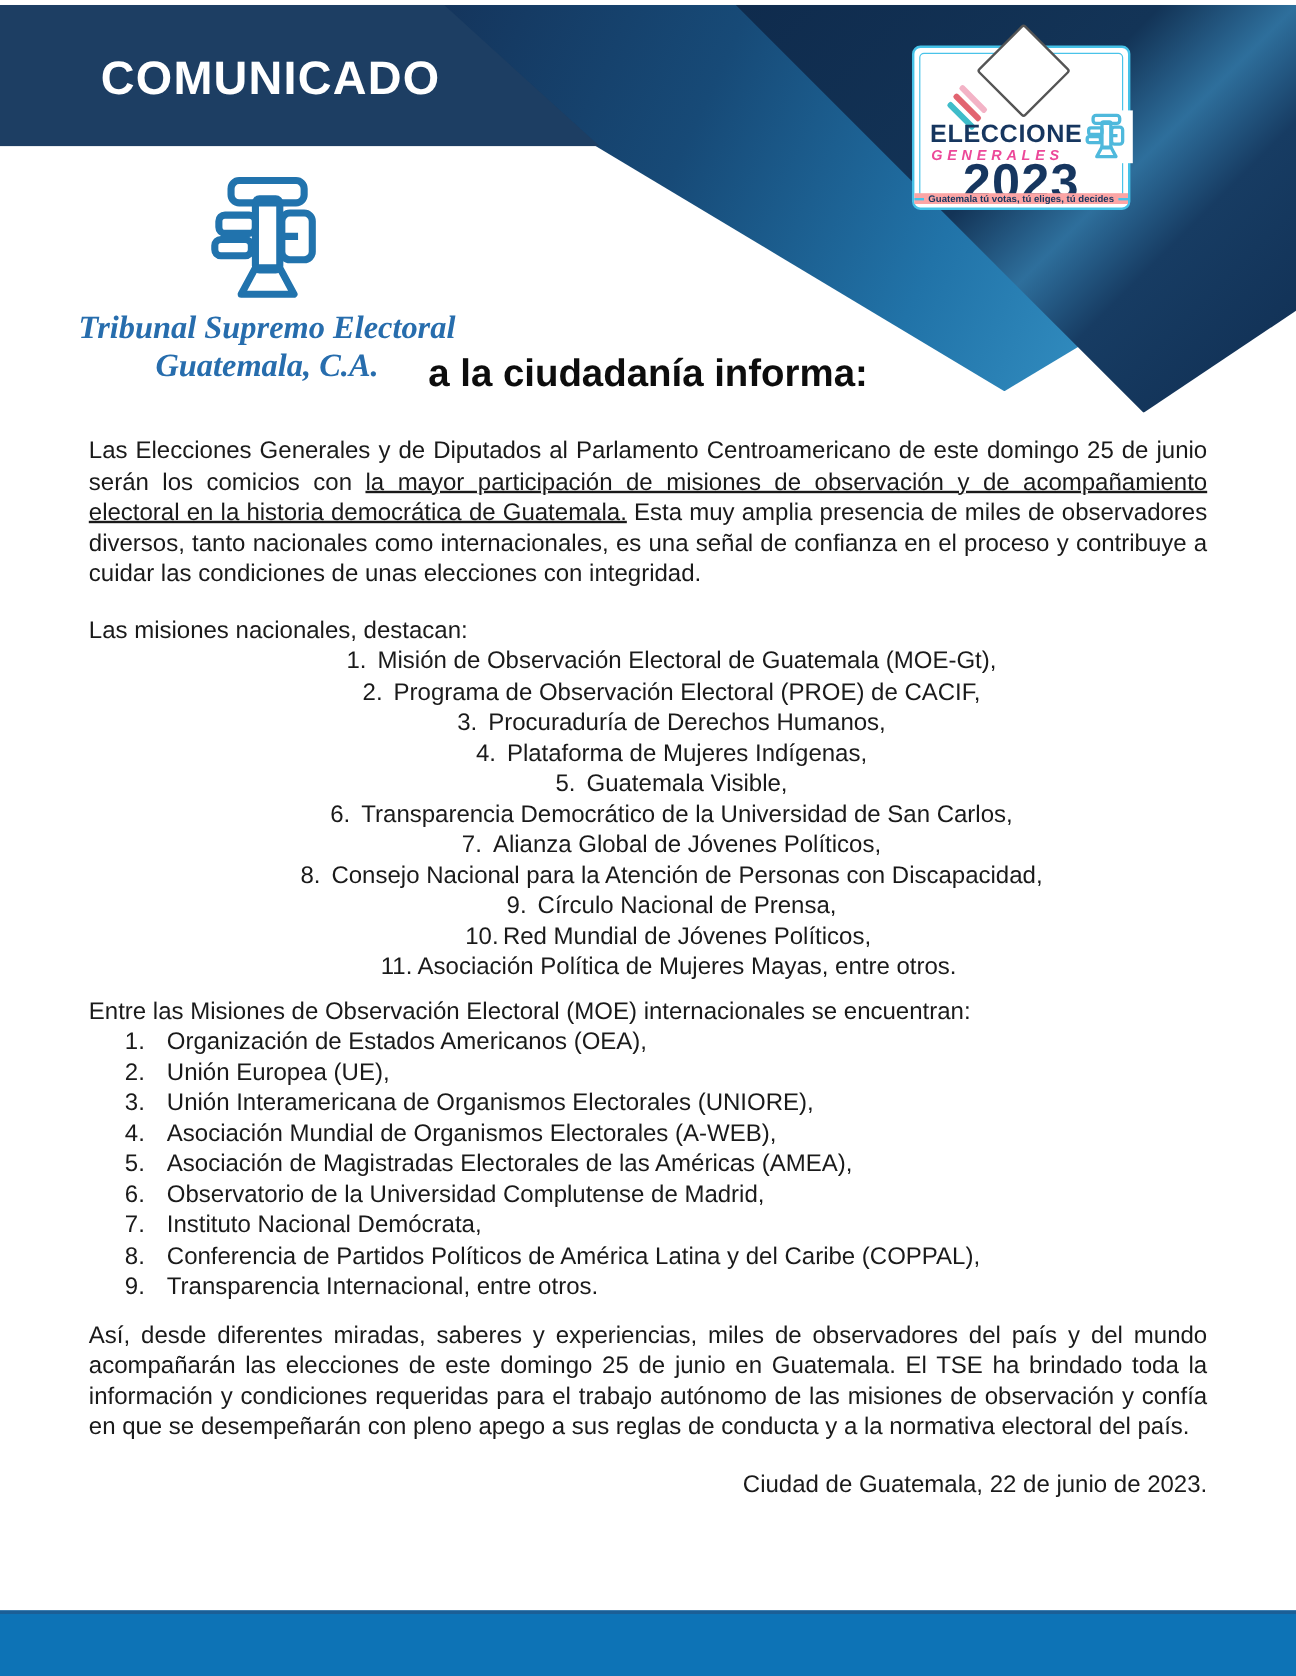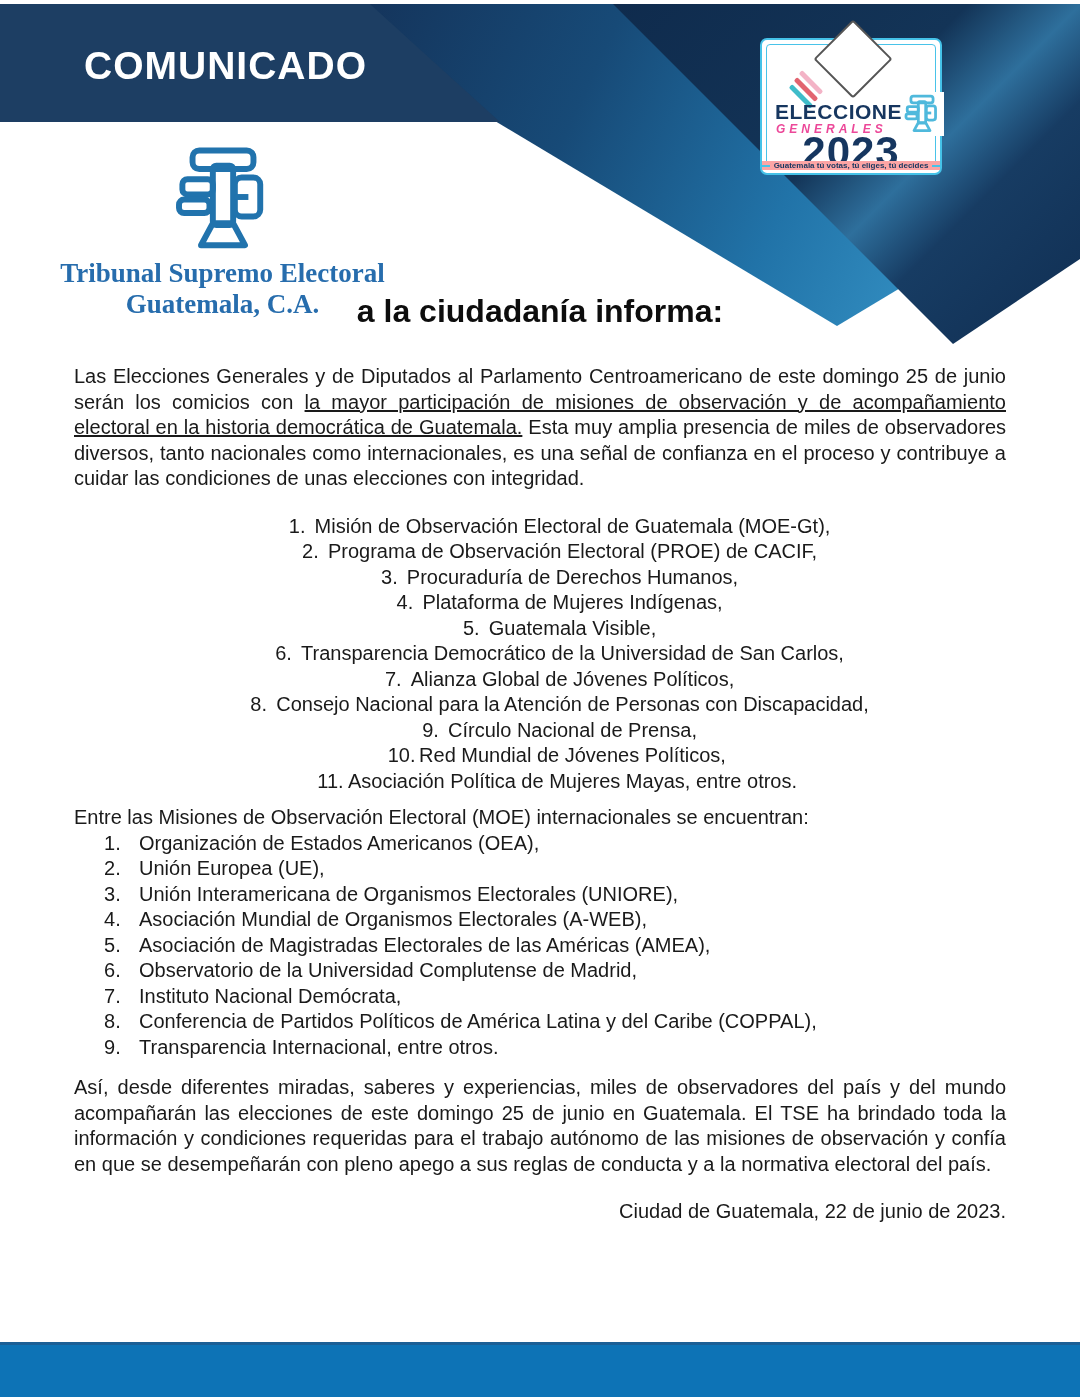--- a/index.html
+++ b/index.html
@@ -49,21 +49,21 @@
     position:absolute;bottom:3px;left:0;right:0;z-index:2;display:flex;align-items:center;justify-content:center;gap:4px;
     font-size:8px;font-weight:bold;color:#16365f;background:#fca5a5;white-space:nowrap;
   }
   .dash{width:11px;height:2px;background:#49c3e9;}
   .mini-tse{position:absolute;top:52px;right:-4px;width:40px;height:42px;z-index:3;background:#ffffff;padding:1px;}
   
   .tse-block{position:absolute;left:55px;top:138px;width:335px;z-index:4;text-align:center;}
   .tse-logo{display:block;margin:0 auto;}
   .tse-org,.tse-country{
     font-family:"Liberation Serif",serif;font-weight:bold;color:#276dad;
-    font-size:27px;line-height:31px;
+    font-size:27px;line-height:31px;font-style:italic;
   }
   .tse-org{margin-top:6px;}
   
   .doc-heading{position:absolute;top:284px;left:0;width:100%;text-align:center;color:#0d0d0d;z-index:4;}
   .doc-heading .h1{font-size:29px;font-weight:bold;margin:0;}
   .doc-heading .h2{font-size:32px;font-weight:bold;margin:5px 0 0 0;}
   
   .content{
     position:absolute;left:74px;top:360px;width:932px;z-index:4;
     font-size:20px;line-height:25.5px;text-align:justify;
@@ -137,20 +137,21 @@
     <div class="tse-country">Guatemala, C.A.</div>
   </div>
 
   <div class="doc-heading">
     <div class="h2">a la ciudadanía informa:</div>
   </div>
 
   <div class="content">
     <p class="intro"><span>Las Elecciones Generales y de Diputados al Parlamento Centroamericano de este domingo 25 de junio serán los comicios con </span><span class="underline">la mayor participación de misiones de observación y de acompañamiento electoral en la historia democrática de Guatemala.</span><span> Esta muy amplia presencia de miles de observadores diversos, tanto nacionales como internacionales, es una señal de confianza en el proceso y contribuye a cuidar las condiciones de unas elecciones con integridad.</span></p>
 
+    <p class="section-label">Las misiones nacionales, destacan:</p>
     <ol class="national">
         <li>Misión de Observación Electoral de Guatemala (MOE-Gt),</li>
         <li>Programa de Observación Electoral (PROE) de CACIF,</li>
         <li>Procuraduría de Derechos Humanos,</li>
         <li>Plataforma de Mujeres Indígenas,</li>
         <li>Guatemala Visible,</li>
         <li>Transparencia Democrático de la Universidad de San Carlos,</li>
         <li>Alianza Global de Jóvenes Políticos,</li>
         <li>Consejo Nacional para la Atención de Personas con Discapacidad,</li>
         <li>Círculo Nacional de Prensa,</li>

